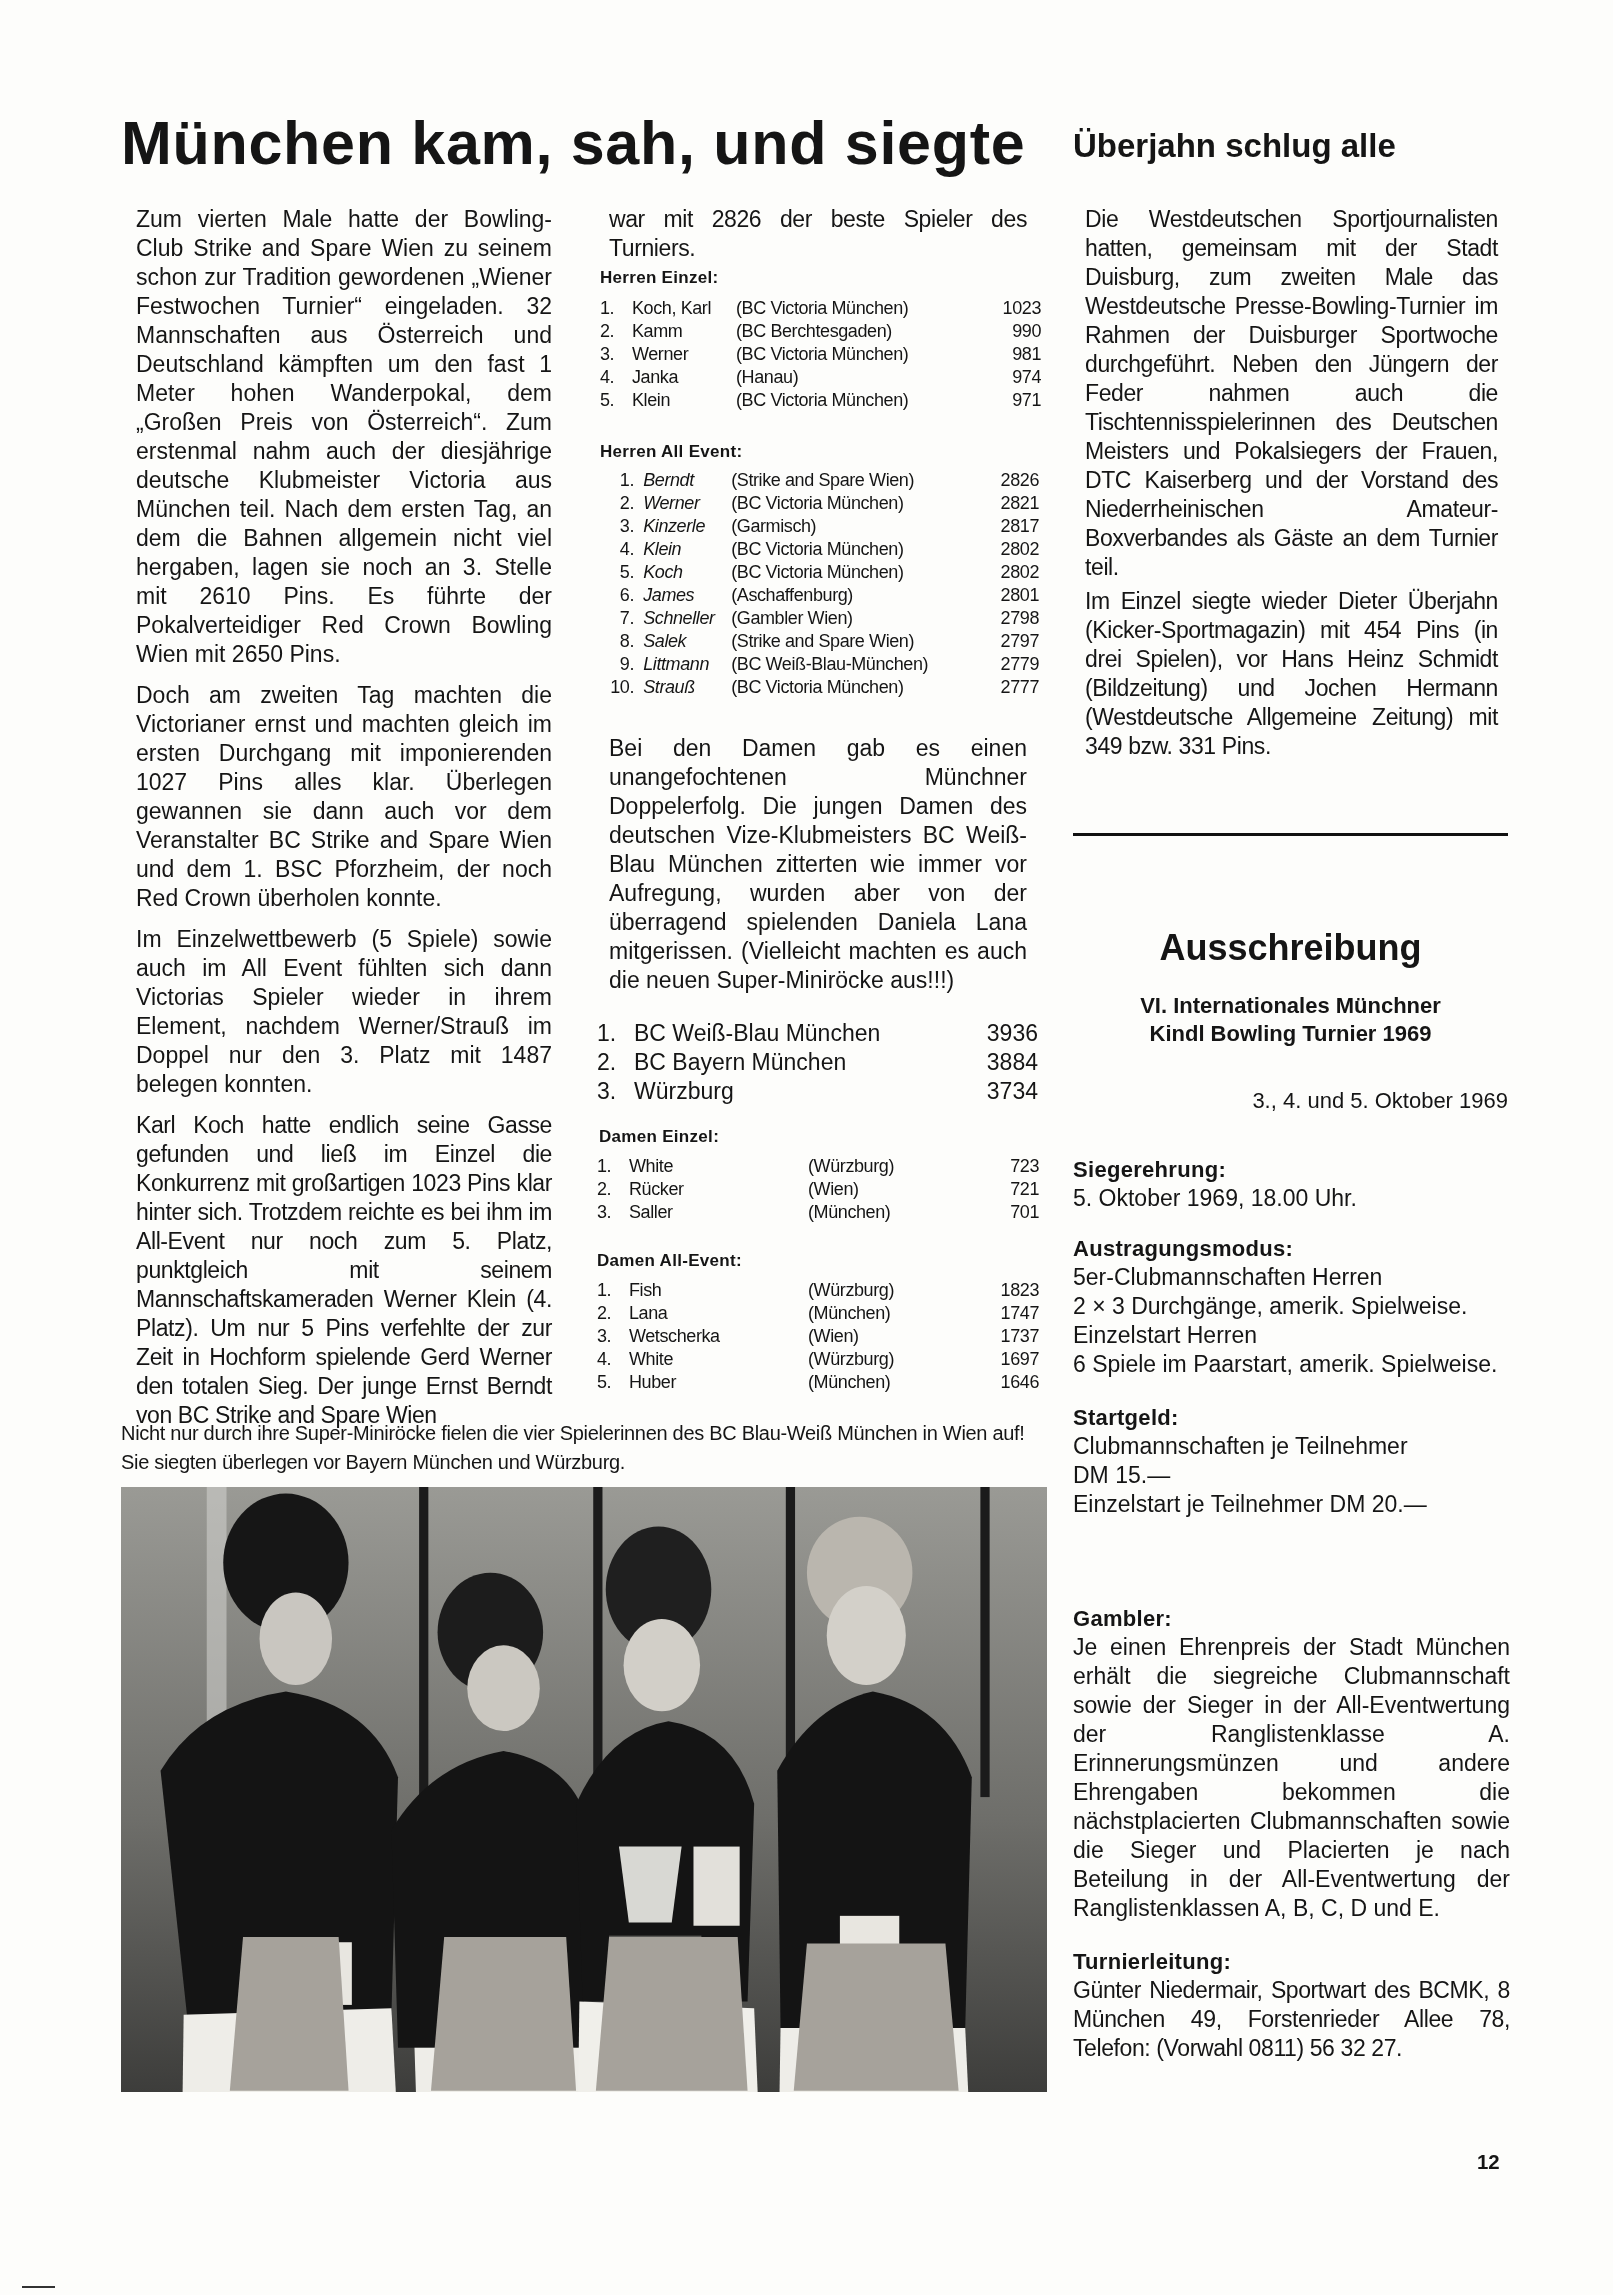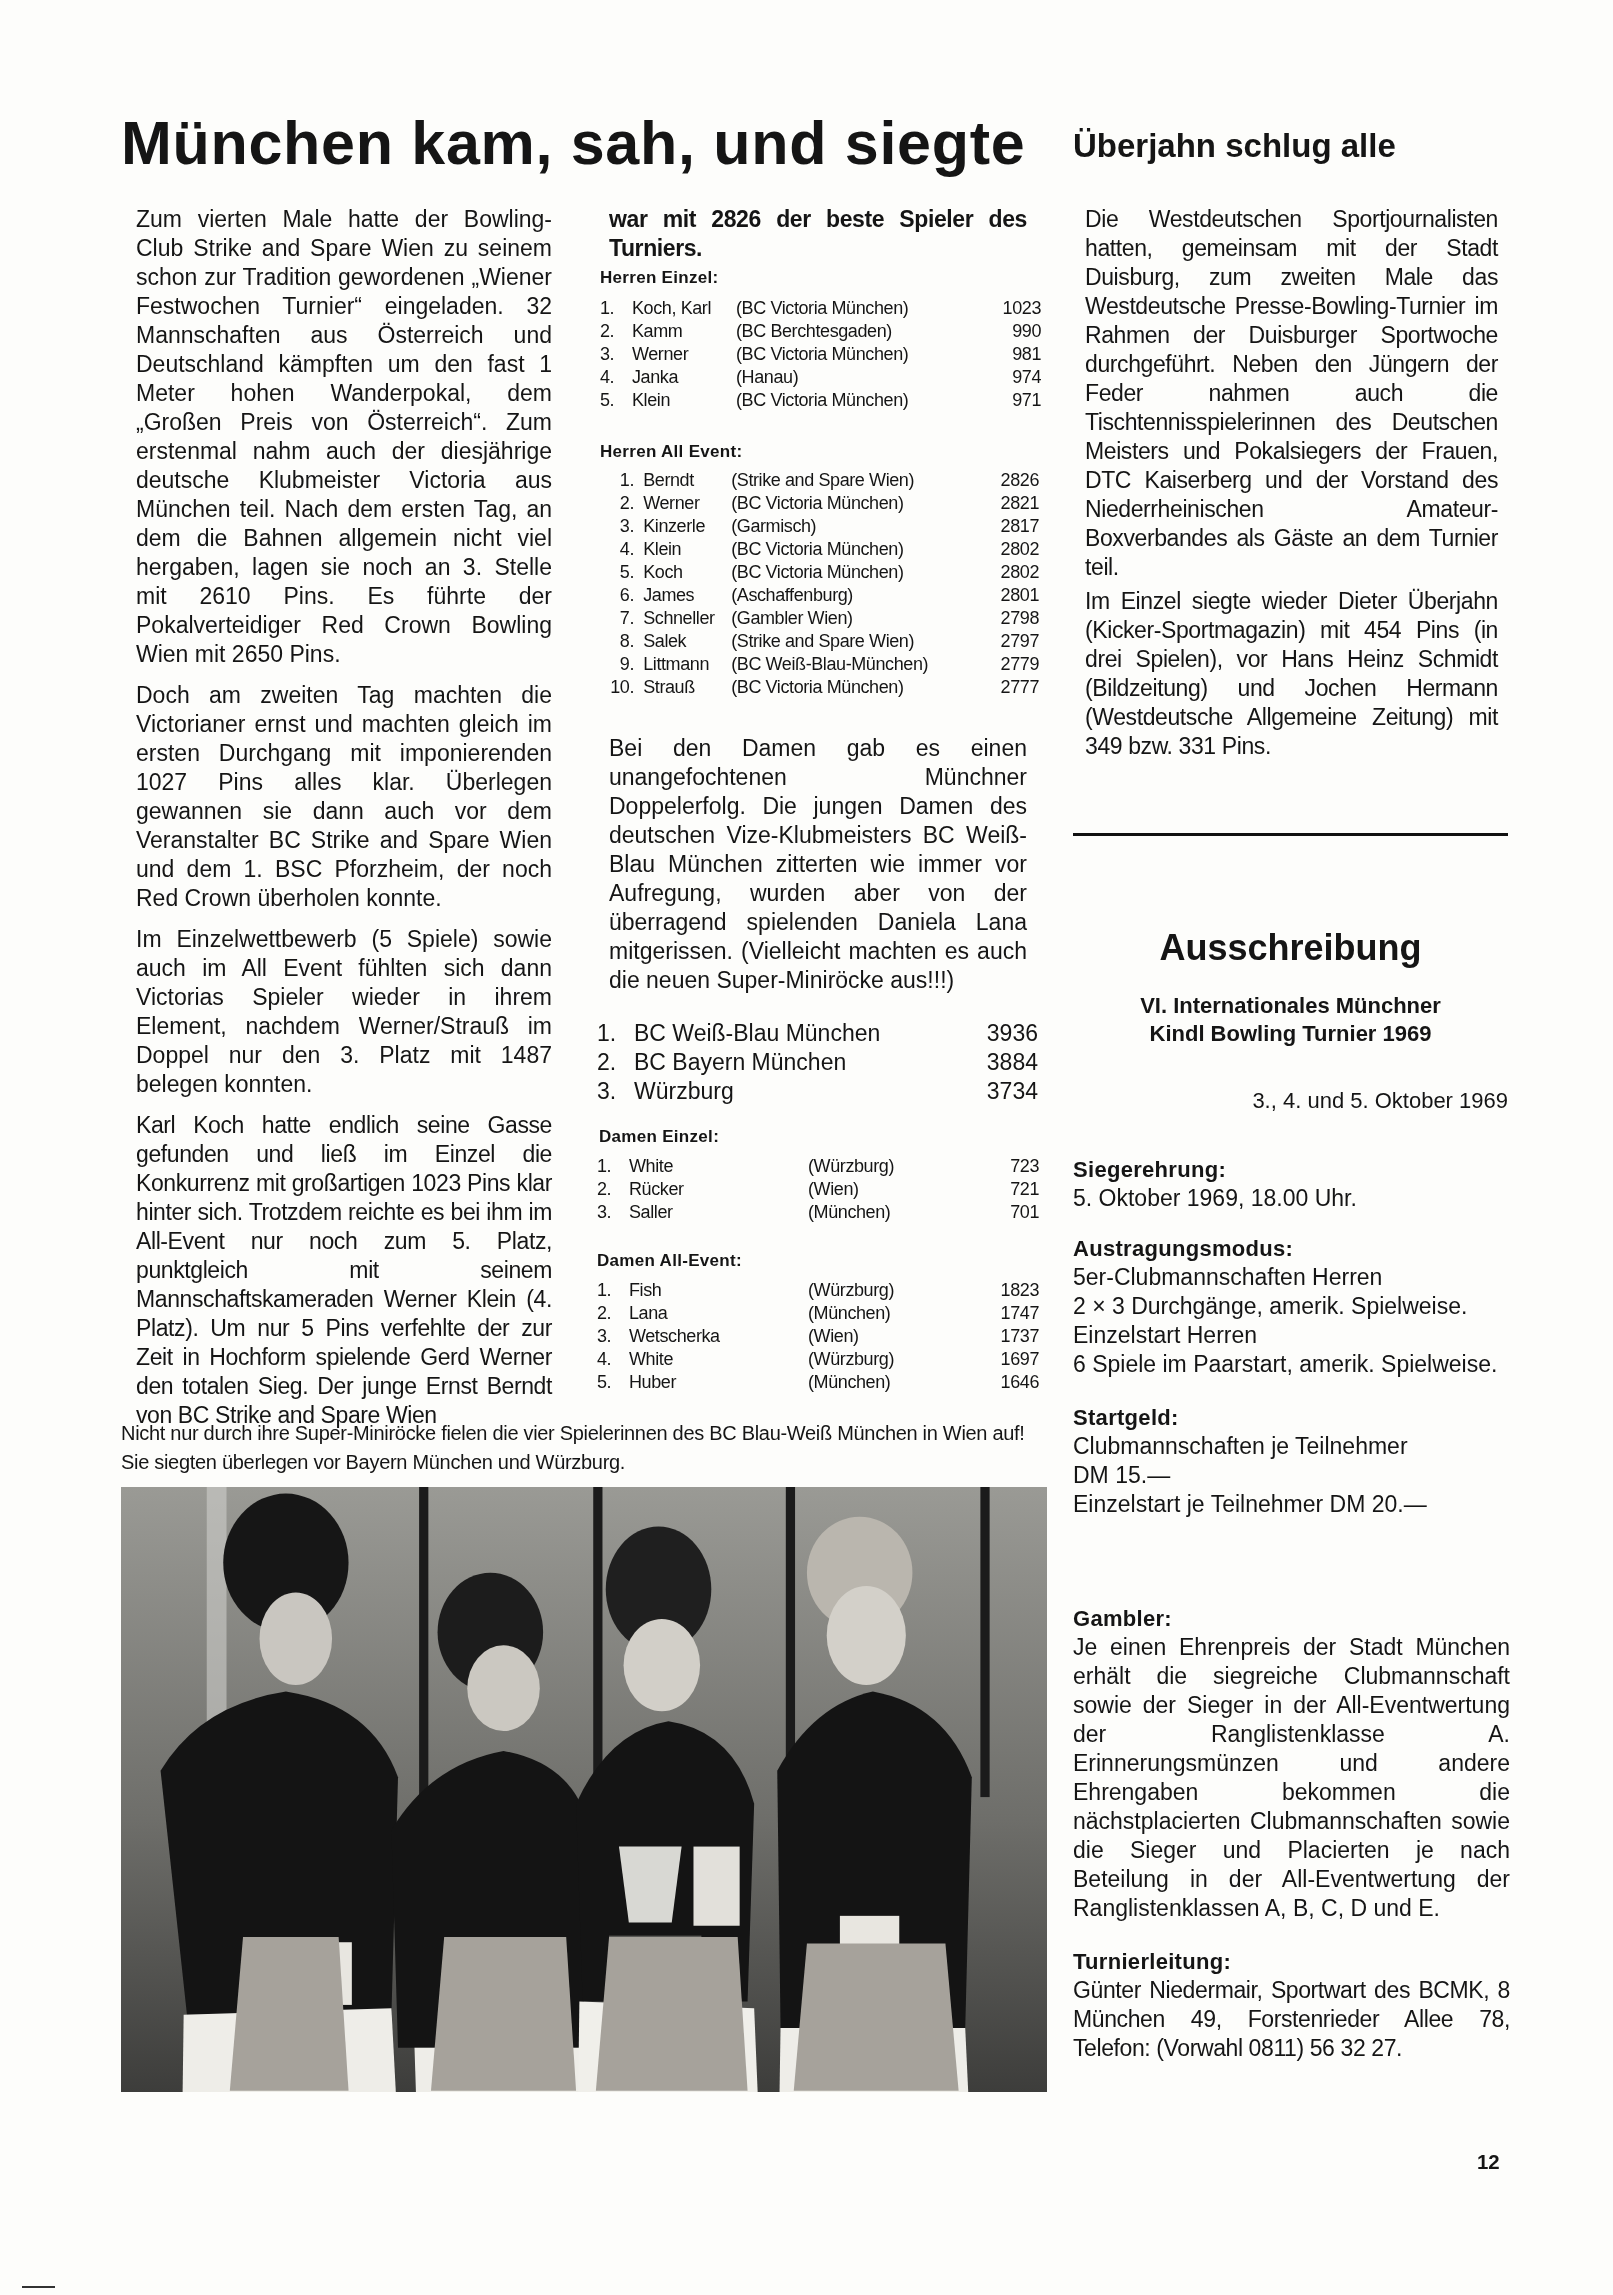--- a/index.html
+++ b/index.html
@@ -33,21 +33,21 @@
 
     
     .col {
       font-size: 23px;
       line-height: 29px;
       text-align: justify;
       hyphens: manual;
     }
     .col p { margin: 12px; }
     .col1 { left: 124px; top: 193px; width: 440px; }
-    .col2-intro { left: 597px; top: 193px; width: 442px; font-weight: bold; }
+    .col2-intro { left: 597px; top: 193px; width: 442px; }
     .col3-a { left: 1073px; top: 193px; width: 437px; }
     .col3-b { left: 1073px; top: 575px; width: 437px; }
     .col2-damen { left: 597px; top: 722px; width: 442px; }
 
     .cond { font-family: "Liberation Sans Narrow", "Liberation Sans", sans-serif; letter-spacing: -0.4px; }
 
     
     .res-head {
       font-weight: bold; font-size: 17px; line-height: 1;
       letter-spacing: 0.3px;
@@ -58,21 +58,21 @@
     .res-row .rank { width: 32px; text-align: left; }
     .res-row .name { width: 104px; }
     .res-row .club { flex: 1; }
     .res-row .score { width: 59px; text-align: right; }
 
     .he-head { left: 600px; top: 269px; }
     .he-list { left: 600px; top: 297px; width: 441px; }
     .hae-head { left: 600px; top: 443px; }
     .hae-list { left: 597px; top: 469px; width: 442px; }
     .hae-list .rank { width: 37px; text-align: right; padding-right: 9.2px; }
-    .hae-list .name { width: 88px; }
+    .hae-list .name { width: 88px; font-style: italic; }
 
     .team-list { left: 597px; top: 1019px; width: 441px; font-size: 23px; line-height: 29px; }
     .team-list .rank { width: 37px; }
     .team-list .name { flex: 1; }
     .team-list .score { width: 92px; }
 
     .de-head { left: 599px; top: 1128px; }
     .de-list { left: 597px; top: 1155px; width: 442px; }
     .de-list .name { width: 179px; }
     .dae-head { left: 597px; top: 1252px; }

